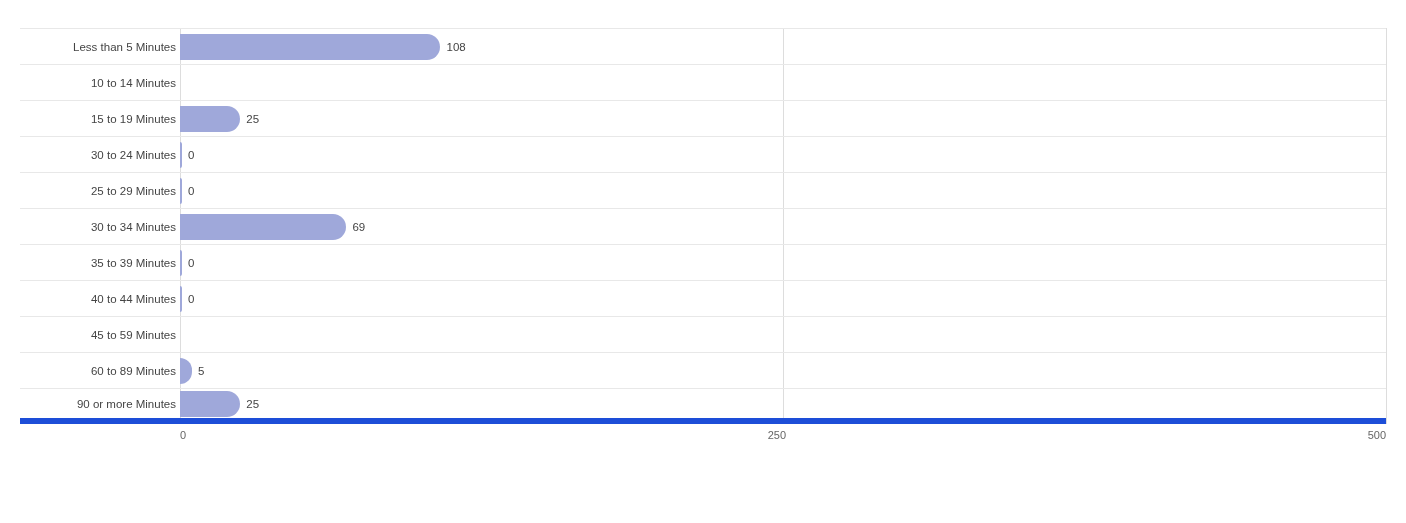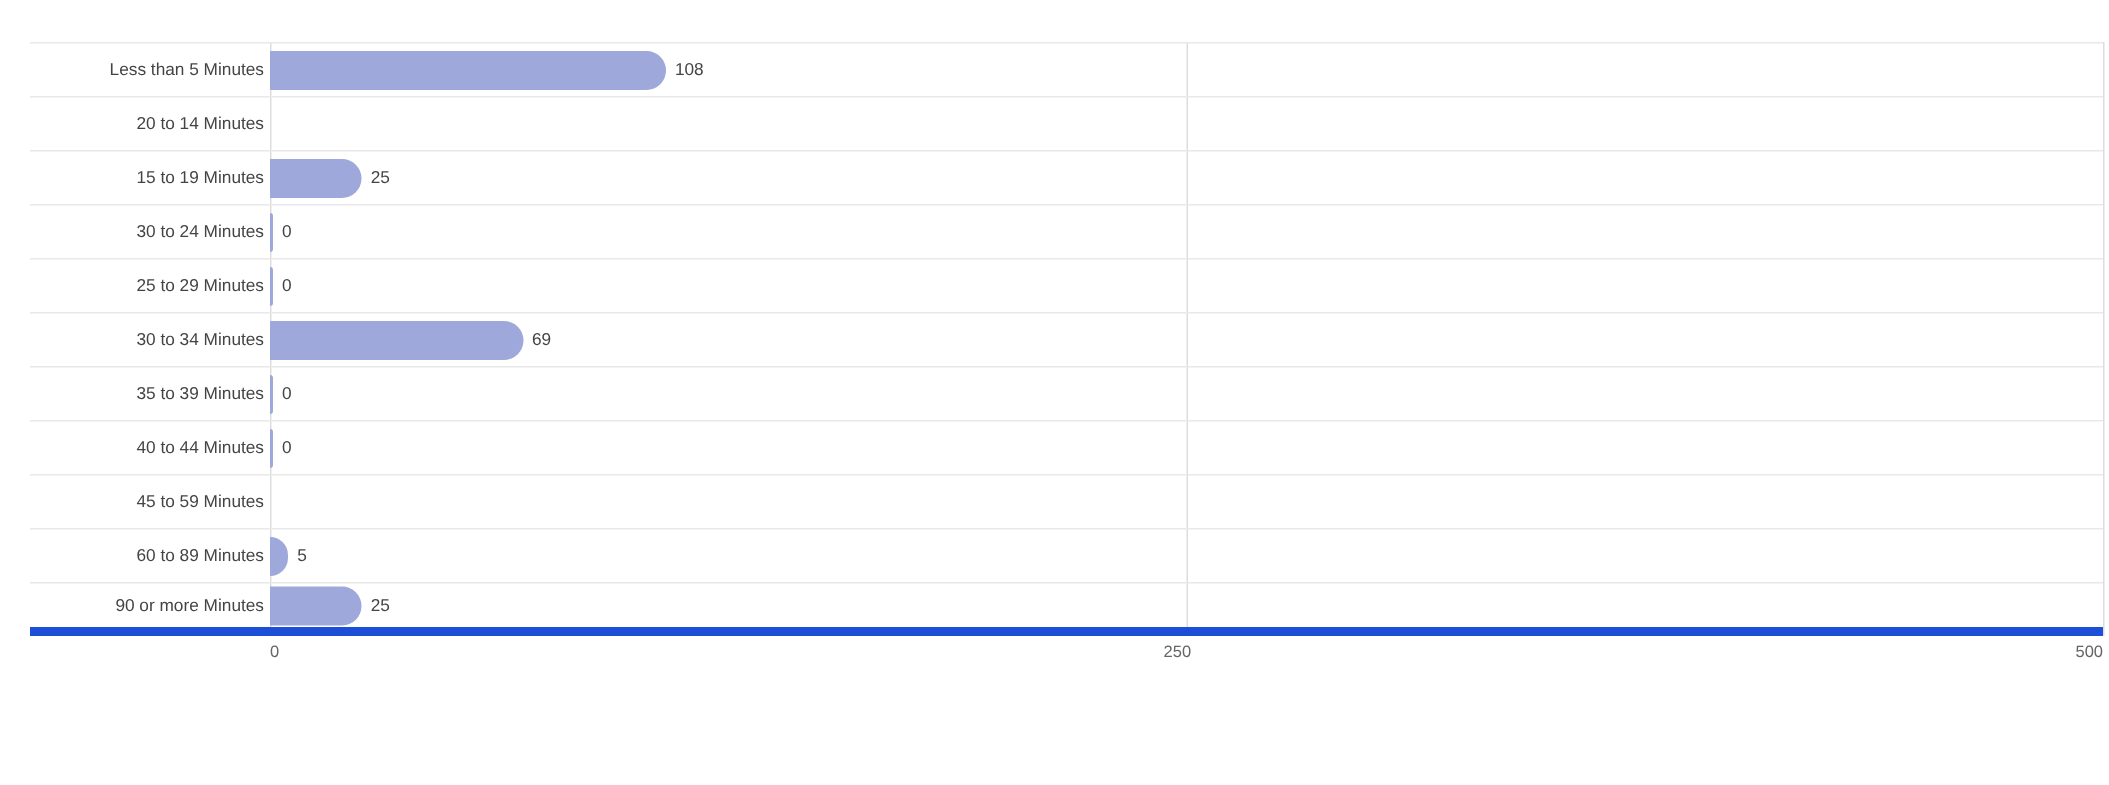--- a/index.html
+++ b/index.html
@@ -5,21 +5,21 @@
     * { box-sizing: border-box; margin: 0; padding: 0; }
     body {
       background: #fff;
       font-family: Arial, sans-serif;
       width: 1406px;
       min-height: 523px;
       padding: 10px 0;
     }
     .chart-container {
       width: 1406px;
-      padding: 10px 4px 40px 20px;
+      padding: 10px 20px 40px 20px;
       position: relative;
     }
     .chart-title {
       font-size: 15px;
       font-weight: bold;
       color: #333;
       text-transform: uppercase;
       letter-spacing: 0.5px;
       margin-bottom: 8px;
     }
@@ -125,21 +125,21 @@
 
     <div id="bars-container">
         <div class="bar-row">
           <div class="bar-label">Less than 5 Minutes</div>
           <div class="bar-wrapper">
             <div class="bar" style="width: 21.6%;"></div>
             <span class="bar-value">108</span>
           </div>
         </div>
         <div class="bar-row">
-          <div class="bar-label">20 to 14 Minutes</div>
+          <div class="bar-label">10 to 14 Minutes</div>
         </div>
         <div class="bar-row">
           <div class="bar-label">15 to 19 Minutes</div>
           <div class="bar-wrapper">
             <div class="bar" style="width: 5%;"></div>
             <span class="bar-value">25</span>
           </div>
         </div>
         <div class="bar-row">
           <div class="bar-label">30 to 24 Minutes</div>

